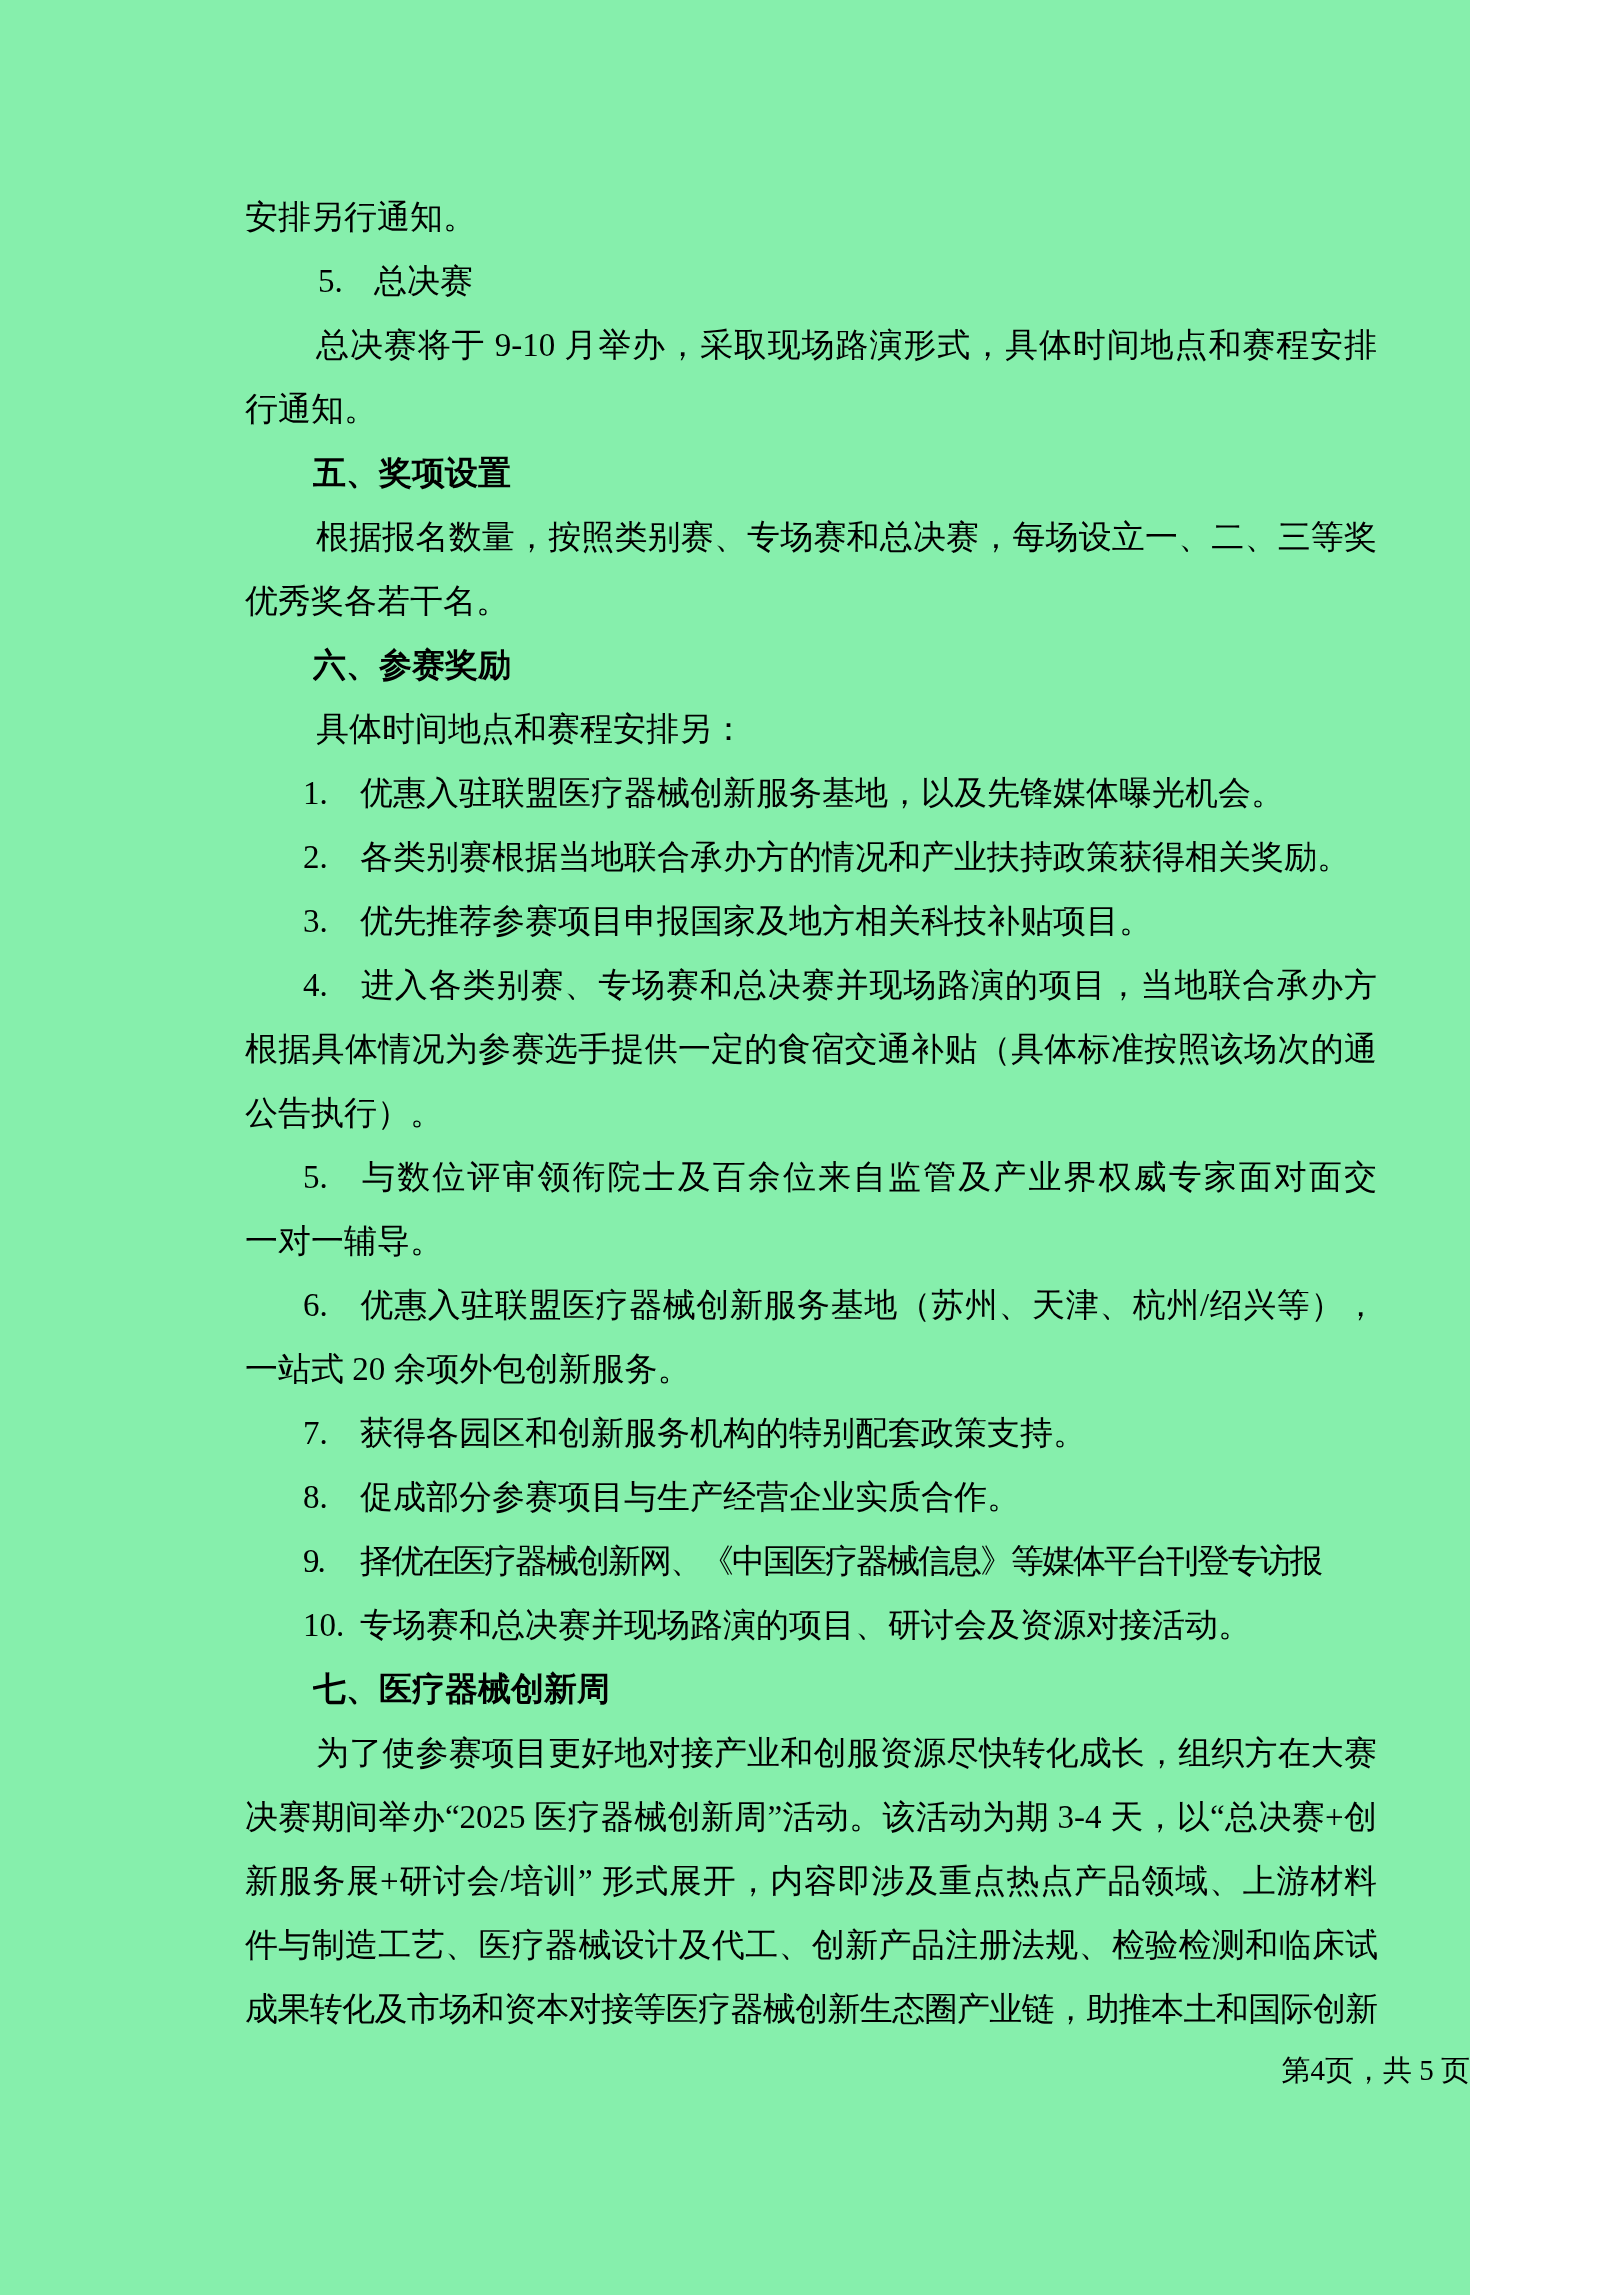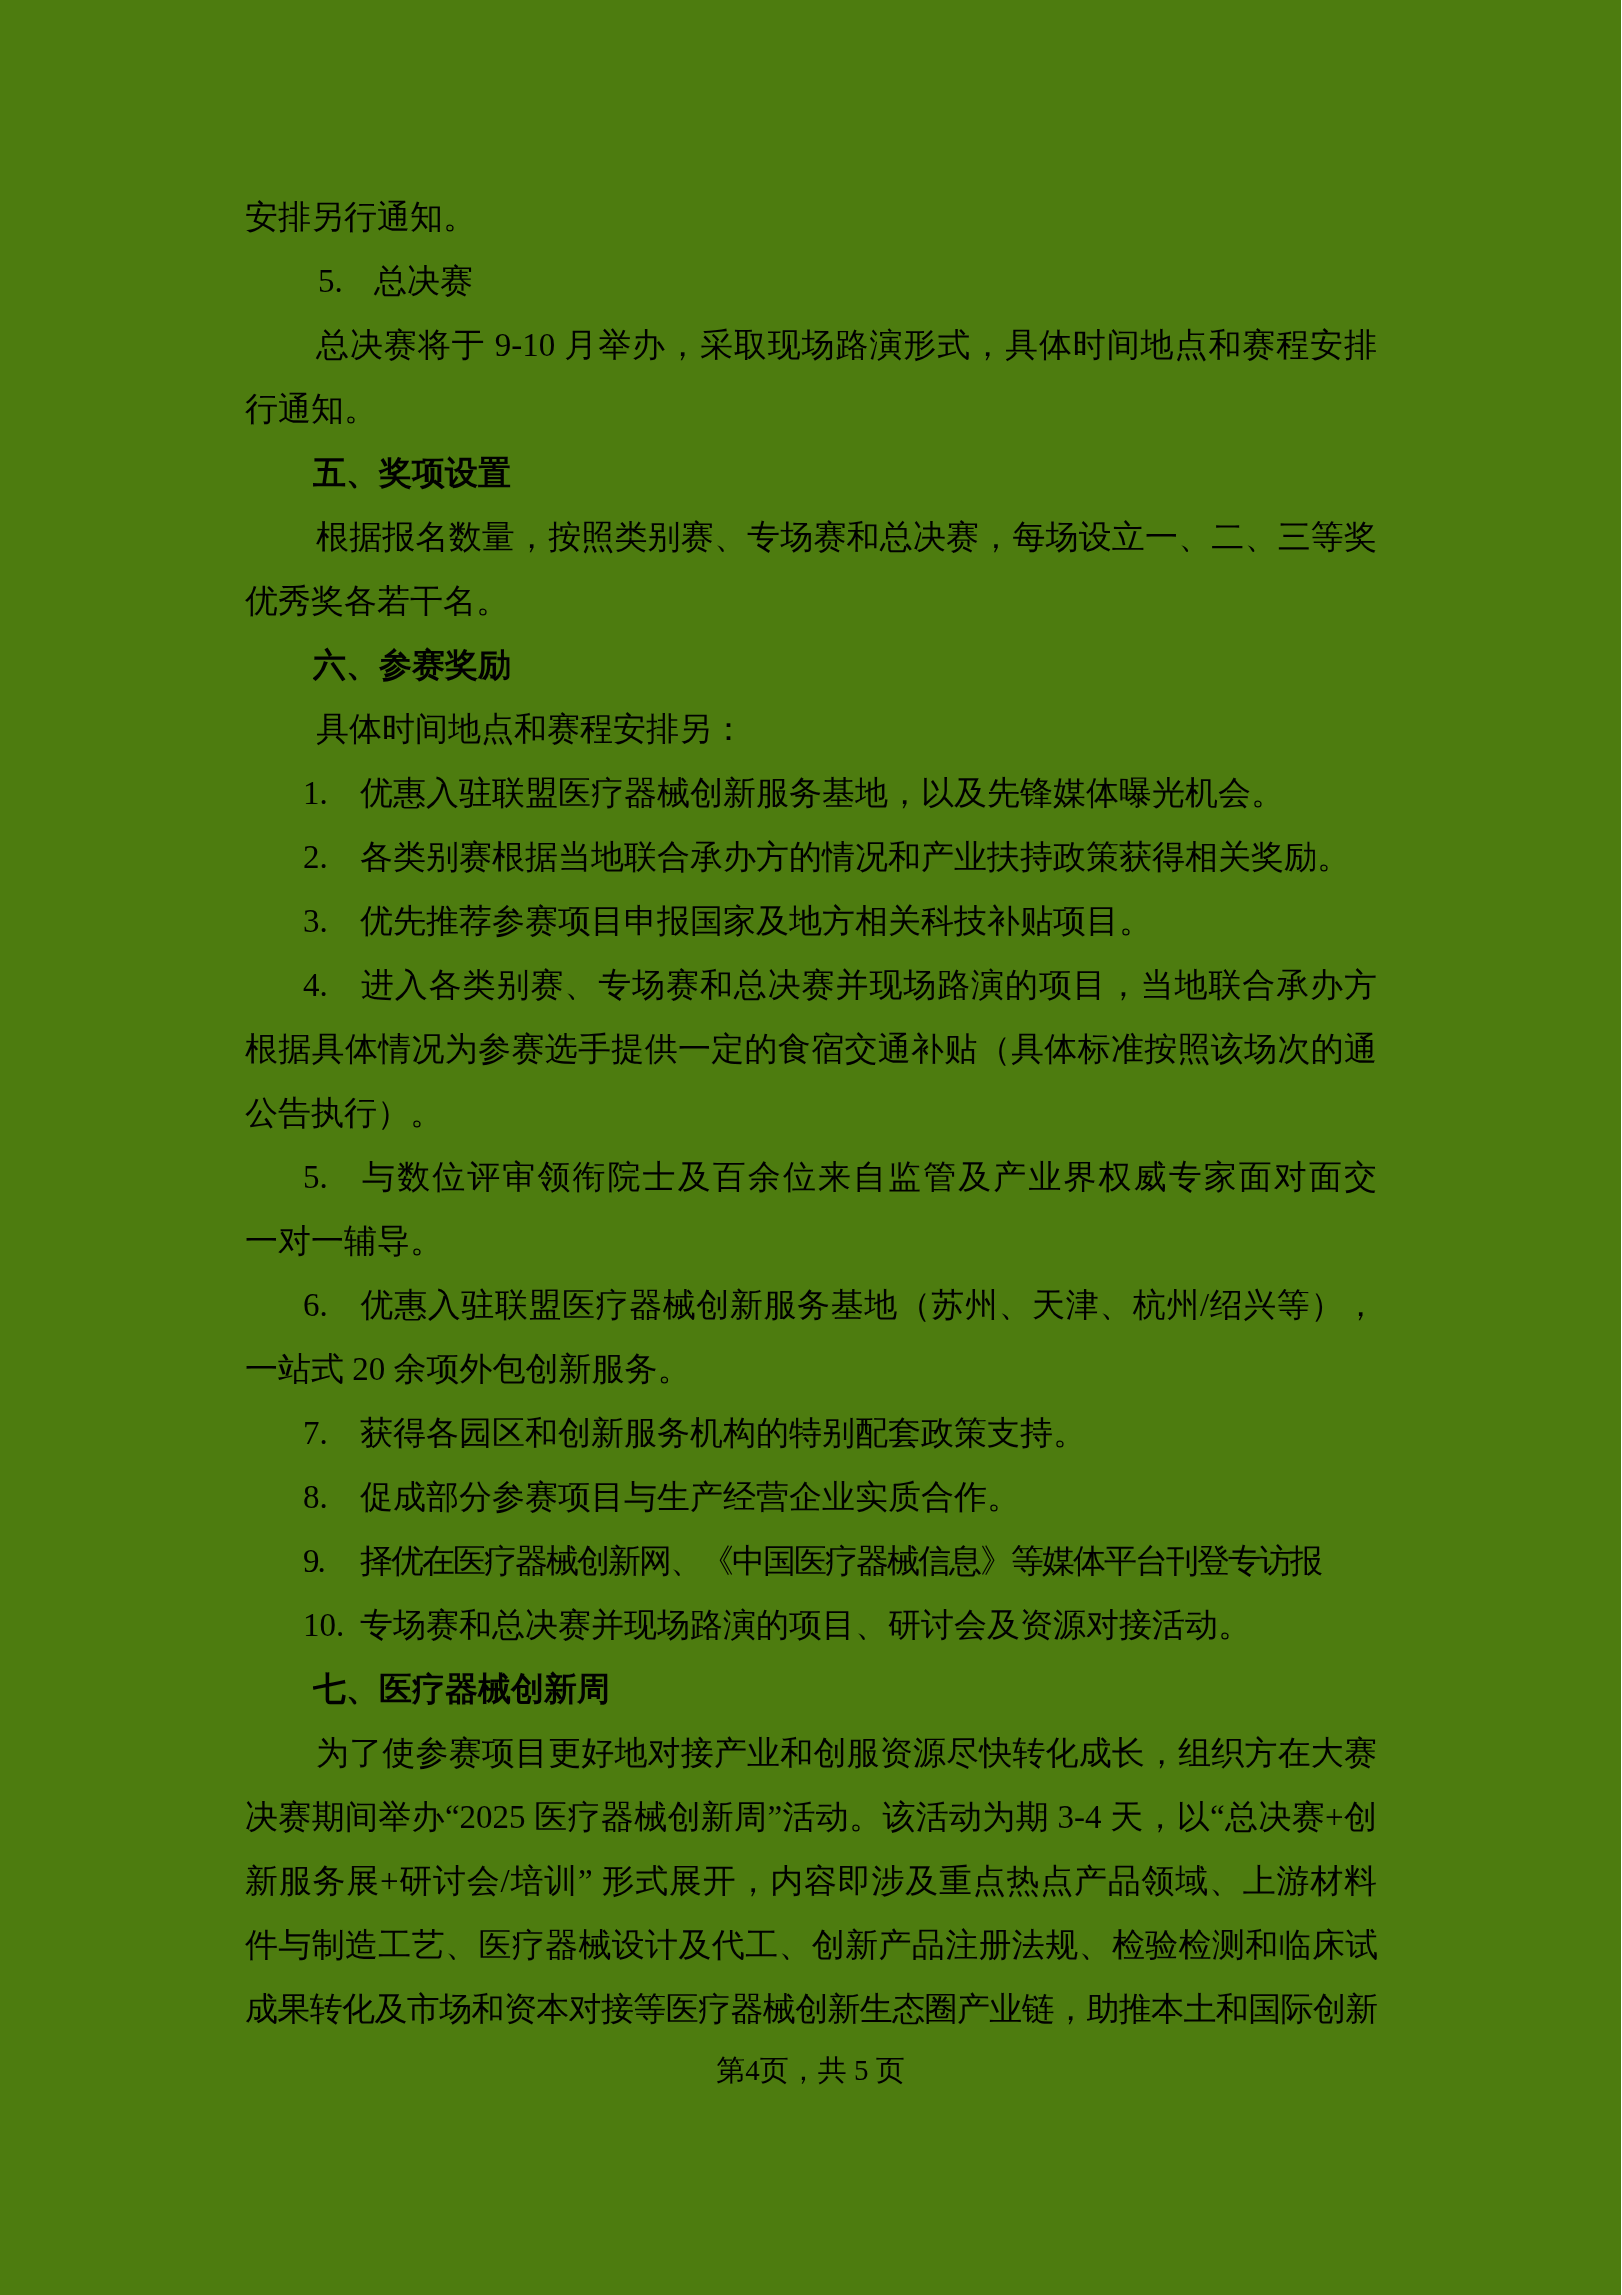--- a/index.html
+++ b/index.html
@@ -2,23 +2,23 @@
 <html style="font-size:10.5px"><head>
 <meta charset="utf-8">
 <style>
   html, body {
     margin: 0;
     padding: 0;
     background: #ffffff;
   }
   .page {
     position: relative;
-    width: 1621px;
+    width: 1470px;
     height: 2295px;
-    background: #4d7c0f;
+    background: #86efac;
     color: #000000;
     font-family: "Liberation Serif", "DejaVu Serif", serif;
     overflow: hidden;
   }
   .content {
     position: absolute;
     left: 245px;
     top: 185px;
     width: 1132px;
   }
@@ -51,21 +51,21 @@
   
   .tight { letter-spacing: -1.3px; }
   .tighter { letter-spacing: -2px; }
   .footer {
     position: absolute;
     top: 2051px;
     left: 0;
     width: 100%;
     height: 39px;
     line-height: 39px;
-    text-align: center;
+    text-align: right;
     font-size: 29px;
     font-family: "Liberation Serif", "DejaVu Serif", serif;
   }
 </style>
 </head>
 <body>
 
 <div class="page">
   <div class="content">
       <div class="line cont">安排另行通知。</div>

